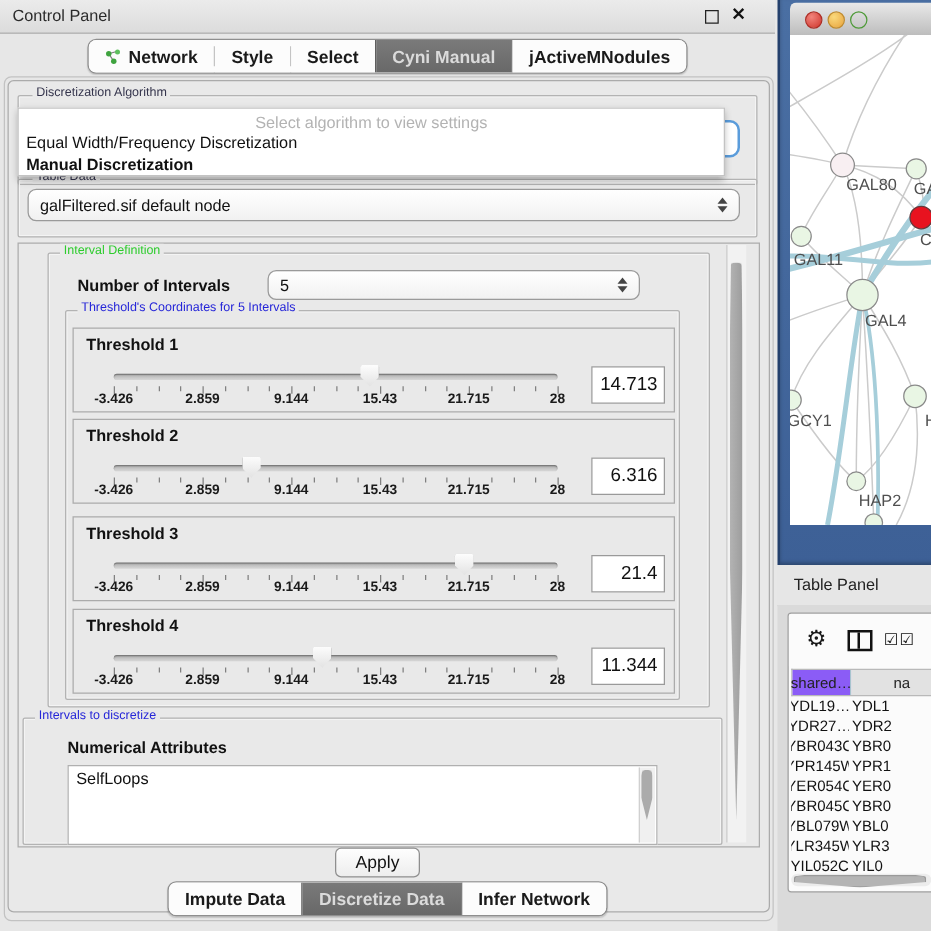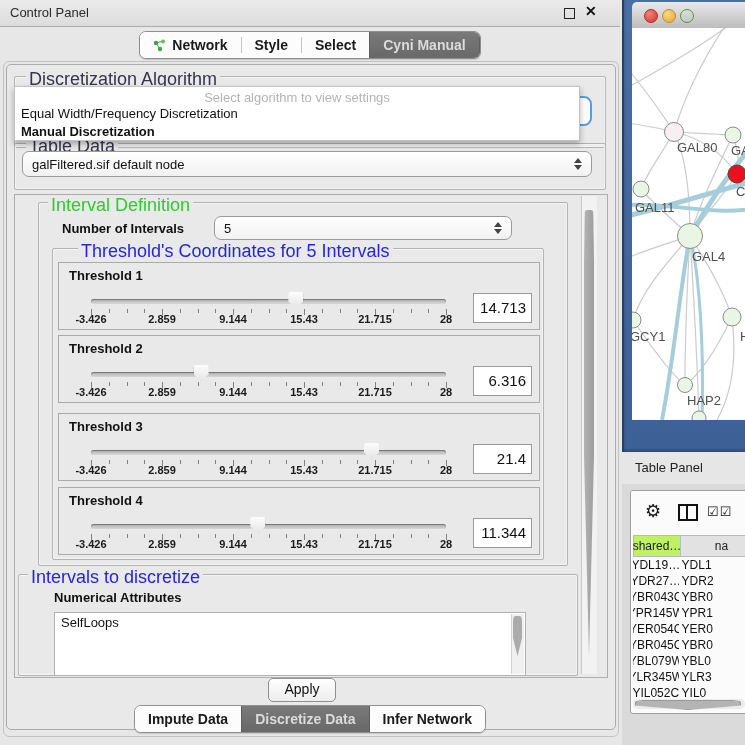--- a/index.html
+++ b/index.html
@@ -17,21 +17,21 @@
   .pill{display:flex;height:26px;border:1px solid #8F8F8F;border-radius:7px;overflow:hidden;background:#FCFCFC;
         box-shadow:0 1px 1px rgba(0,0,0,0.15);}
   .ptab{display:flex;align-items:center;padding:0 13px;font-size:14px;font-weight:bold;color:#1A1A1A;background:#FCFCFC;}
   .ptab.sel{background:linear-gradient(#7A7A7A,#686868);color:#DBDBDB;border-left:1px solid #5E5E5E;border-right:1px solid #5E5E5E;}
   .psep{width:1px;background:#C4C4C4;margin:5px 0;}
   .nicon{width:13px;height:13px;margin-right:6px;}
   
   #outer2{left:3px;top:61px;width:614px;height:674px;border:1px solid #C2C2C2;border-radius:6px;}
   #outer{left:6px;top:64px;width:608px;height:664px;border:1px solid #ABABAB;border-radius:5px;background:#E9E9E9;}
   .group{border:1px solid #B3B3B3;border-radius:2px;box-shadow:inset 0 0 0 1px #F4F4F4;}
-  .gtitle{position:absolute;font-size:18px;background:#E9E9E9;padding:0 3px;white-space:nowrap;}
+  .gtitle{position:absolute;font-size:10px;background:#E9E9E9;padding:0 3px;white-space:nowrap;}
   .navy{color:#35354D;} .green{color:#2ECC2E;} .blue{color:#2626D8;}
   .combo{background:linear-gradient(#FFFFFF,#F1F1F1);border:1px solid #9A9A9A;border-radius:7px;
          font-size:13px;color:#111;display:flex;align-items:center;padding:0 9px;}
   .spinarrows{position:absolute;right:9px;top:50%;transform:translateY(-50%);display:flex;flex-direction:column;gap:2px;}
   .spinarrows i{width:0;height:0;border-left:4px solid transparent;border-right:4px solid transparent;display:block;}
   .spinarrows .up{border-bottom:5px solid #444;}
   .spinarrows .dn{border-top:5px solid #444;}
   
   #popup{left:14px;top:86px;width:564px;height:53px;background:#FFFFFF;border:1px solid #C3C3C3;
          box-shadow:0 3px 6px rgba(0,0,0,0.30);z-index:40;font-size:13px;}
@@ -75,21 +75,21 @@
   #tp-bg{left:622px;top:484px;width:123px;height:261px;background:#DADADA;}
   #table-box{left:630px;top:490px;width:118px;height:222px;background:#FBFBFB;border:1px solid #9E9E9E;border-radius:3px;overflow:hidden;}
   #tb-toolbar{position:absolute;left:0;top:0;width:100%;height:42px;background:#FBFBFB;}
   #gear-i{position:absolute;left:14px;top:9px;font-size:18px;color:#1A1A1A;}
   #split-i{position:absolute;left:47px;top:13px;width:16px;height:13px;border:2px solid #111;}
   #split-i:after{content:"";position:absolute;left:6px;top:0;width:2px;height:13px;background:#111;}
   #checks-i{position:absolute;left:76px;top:13px;font-size:13px;color:#111;letter-spacing:1px;}
   #grid{position:absolute;left:2px;top:44px;width:130px;font-size:12px;color:#111;}
   .hrow{display:flex;height:20px;border:1px solid #B9B9B9;border-right:none;}
   .hcell{border-right:1px solid #A8C4CE;display:flex;align-items:center;justify-content:center;font-size:12px;color:#222;}
-  .hc1{width:46px;background:#bef264;}
+  .hc1{width:46px;background:#8b5cf6;}
   .hc2{width:84px;background:#E2E2E2;border-right-color:#BBB;}
   .drow{display:flex;height:16px;}
   .dcell{display:flex;align-items:center;white-space:nowrap;overflow:hidden;}
   .dc1{width:47px;justify-content:center;}
   .dc2{width:84px;padding-left:3px;}
   #hscroll{position:absolute;left:2px;top:208px;width:112px;height:10px;background:#ECECEC;border-radius:5px;}
   #hscroll .thumb{position:absolute;left:2px;top:1px;width:104px;height:8px;border-radius:4px;background:#B4B4B4;border:1px solid #9A9A9A;}
 </style>
 </head>
 <body>
@@ -116,20 +116,23 @@
       <div class="ptab">
         <span>Style</span>
       </div>
       <div class="psep"></div>
       <div class="ptab">
         <span>Select</span>
       </div>
       <div class="ptab sel">
         <span>Cyni Manual</span>
       </div>
+      <div class="ptab">
+        <span>jActiveMNodules</span>
+      </div>
     </div>
 </div>
 
 <div class="abs" id="outer2"></div>
 <div class="abs" id="outer"></div>
 
 <div class="abs group" style="left:14px;top:76px;width:590px;height:70px;"></div>
 <div class="gtitle navy" style="left:26px;top:69px;">Discretization Algorithm</div>
 <div class="abs" id="bluecombo"></div>
 
@@ -156,21 +159,21 @@
 <div class="abs" style="left:62px;top:221px;font-size:13px;font-weight:bold;color:#111;">Number of Intervals</div>
 <div class="abs combo" style="left:214px;top:216px;width:278px;height:22px;">
   <span>5</span>
   <span class="spinarrows">
       <i class="up"></i>
       <i class="dn"></i>
     </span>
 </div>
 
 <div class="abs group" style="left:52px;top:248px;width:490px;height:310px;background:#E9E9E9;"></div>
-<div class="gtitle blue" style="left:62px;top:241px;margin-left:16px;">Threshold's Coordinates for 5 Intervals</div>
+<div class="gtitle blue" style="left:62px;top:241px;">Threshold's Coordinates for 5 Intervals</div>
 <div id="tpanels">
     <div class="abs tpanel" style="top: 262px;">
       <div class="ttl">Threshold 1</div>
       <div class="track"></div>
       <div class="tick" style="left: 32px; top: 46px; height: 6px;"></div>
       <div class="tick" style="left: 49.75px; top: 46px; height: 4px;"></div>
       <div class="tick" style="left: 67.5px; top: 46px; height: 4px;"></div>
       <div class="tick" style="left: 85.25px; top: 46px; height: 4px;"></div>
       <div class="tick" style="left: 103px; top: 46px; height: 6px;"></div>
       <div class="tick" style="left: 120.75px; top: 46px; height: 4px;"></div>

